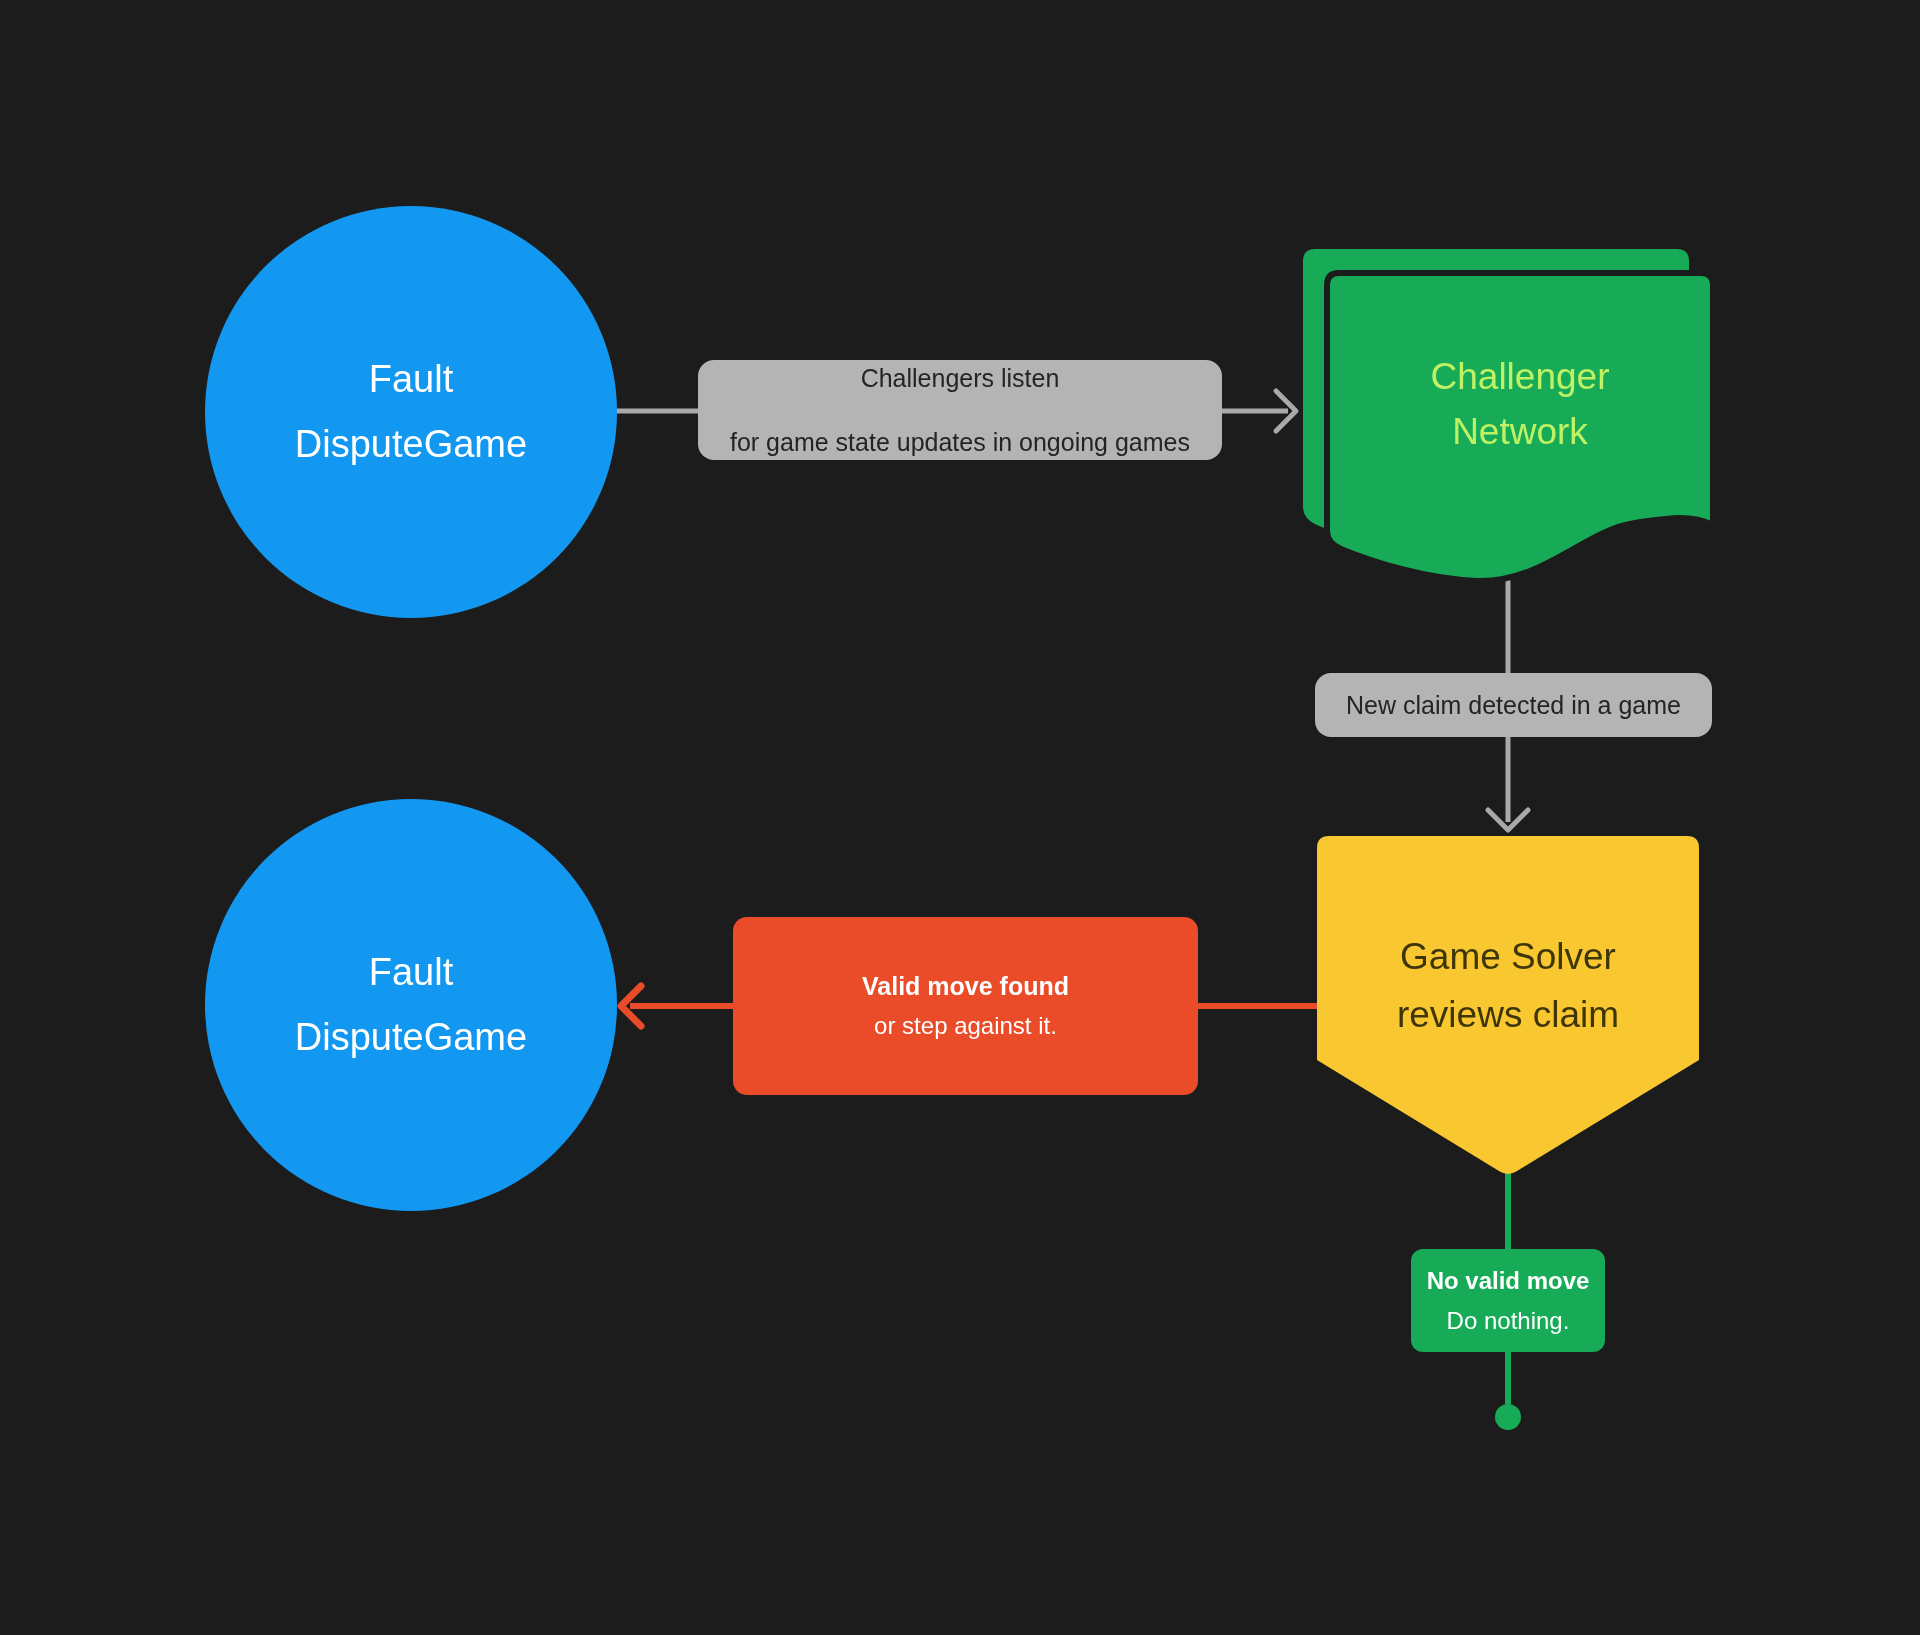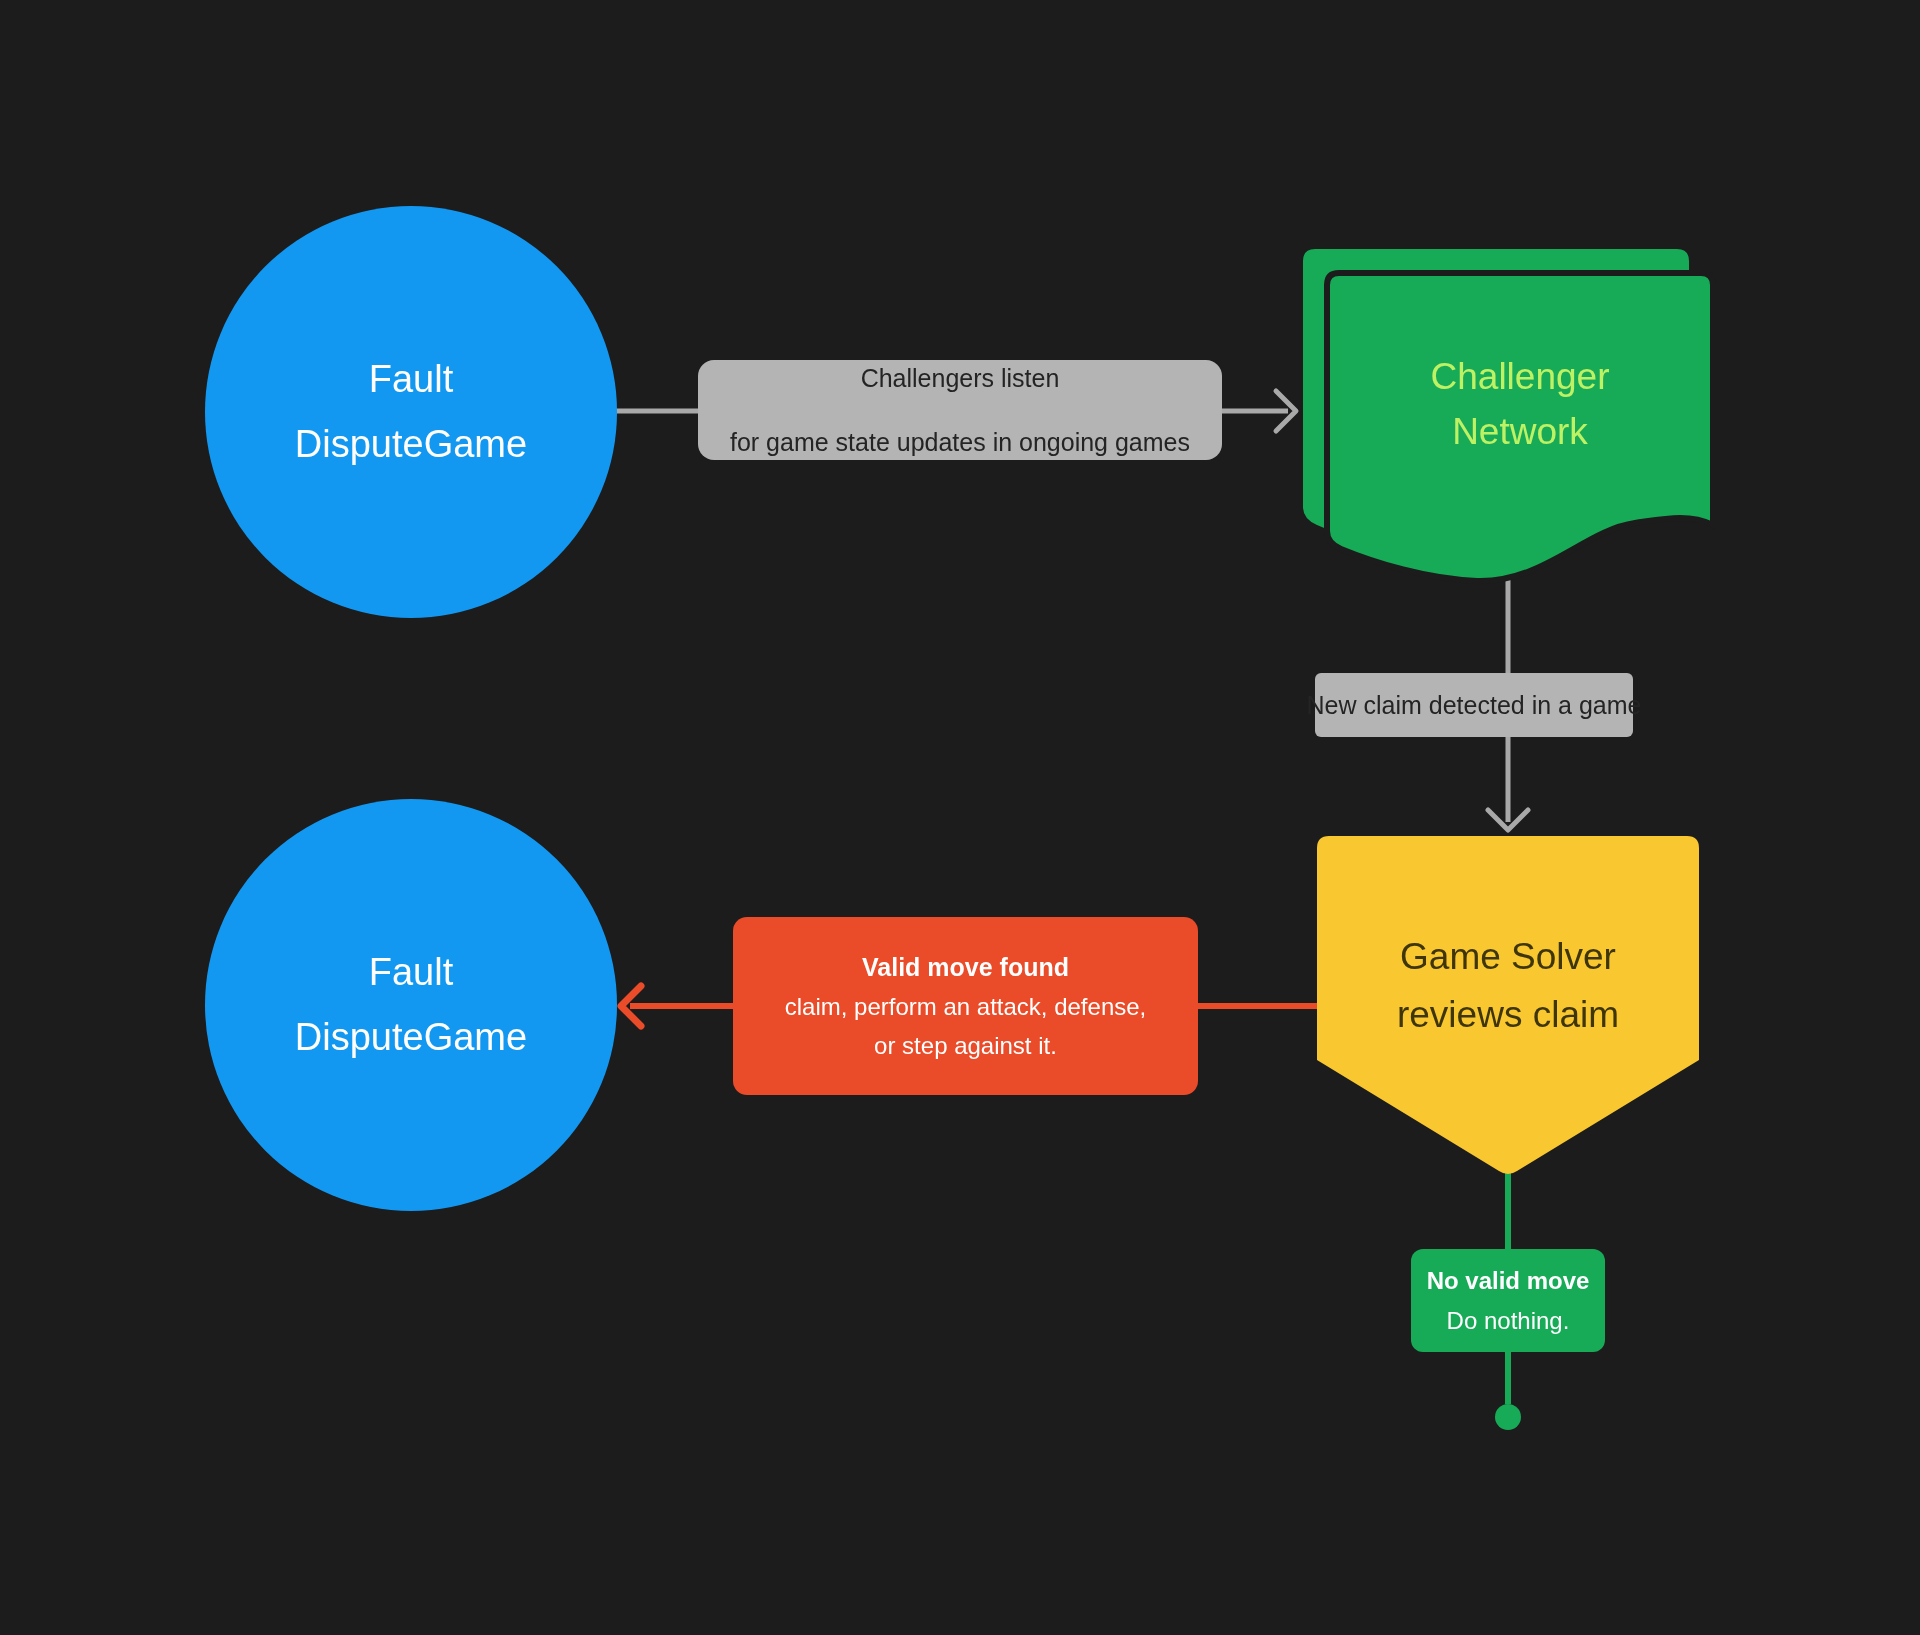--- a/index.html
+++ b/index.html
@@ -53,21 +53,21 @@
   .edge-label {
     background: #b5b4b5;
     color: #242424;
     display: flex; flex-direction: column;
     align-items: center; justify-content: center;
     text-align: center;
     font-size: 25px; line-height: 36px;
     white-space: nowrap;
   }
   .label-listen { left: 698px; top: 360px; width: 524px; height: 100px; border-radius: 16px; gap: 28px; }
-  .label-newclaim { left: 1315px; top: 673px; width: 318px; height: 64px; border-radius: 6px; }
+  .label-newclaim { left: 1315px; top: 673px; width: 397px; height: 64px; border-radius: 16px; }
 
   
   .callout-red {
     left: 733px; top: 917px; width: 465px; height: 178px;
     background: #ea4b28; border-radius: 14px;
     color: #ffffff;
     display: flex; flex-direction: column;
     align-items: center; justify-content: center;
     text-align: center;
     font-size: 24px; line-height: 39px;
@@ -138,21 +138,20 @@
     <span>reviews claim</span>
   </div>
 
   <div class="abs node-circle circle-bottom">
     <span>Fault</span>
     <span>DisputeGame</span>
   </div>
 
   <div class="abs callout-red">
     <span class="callout-title">Valid move found</span>
-    <span>claim, perform an attack, defense,</span>
     <span>or step against it.</span>
   </div>
 
   <div class="abs callout-green">
     <span class="callout-title">No valid move</span>
     <span>Do nothing.</span>
   </div>
 
 </div>
 

